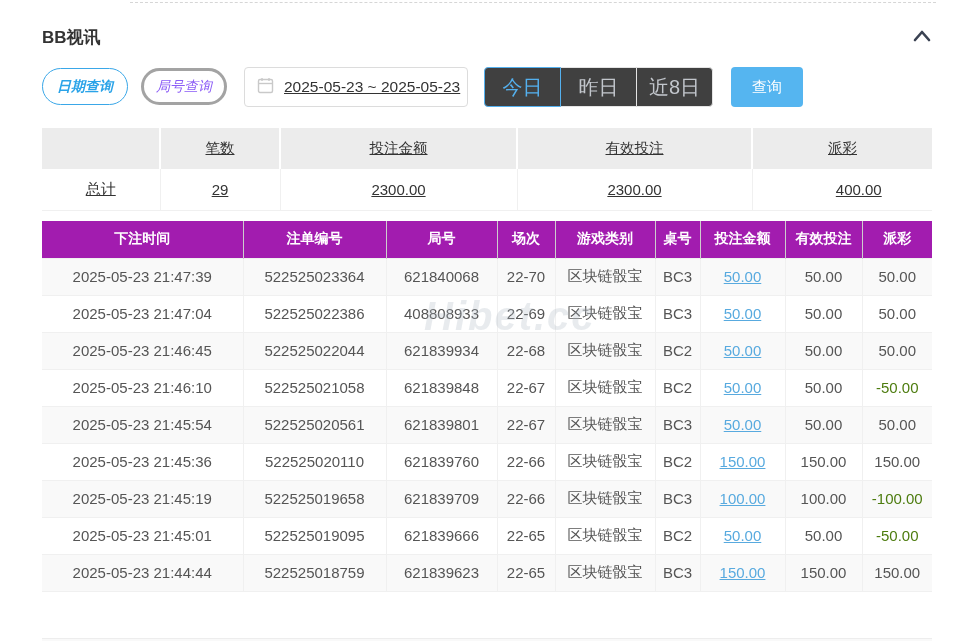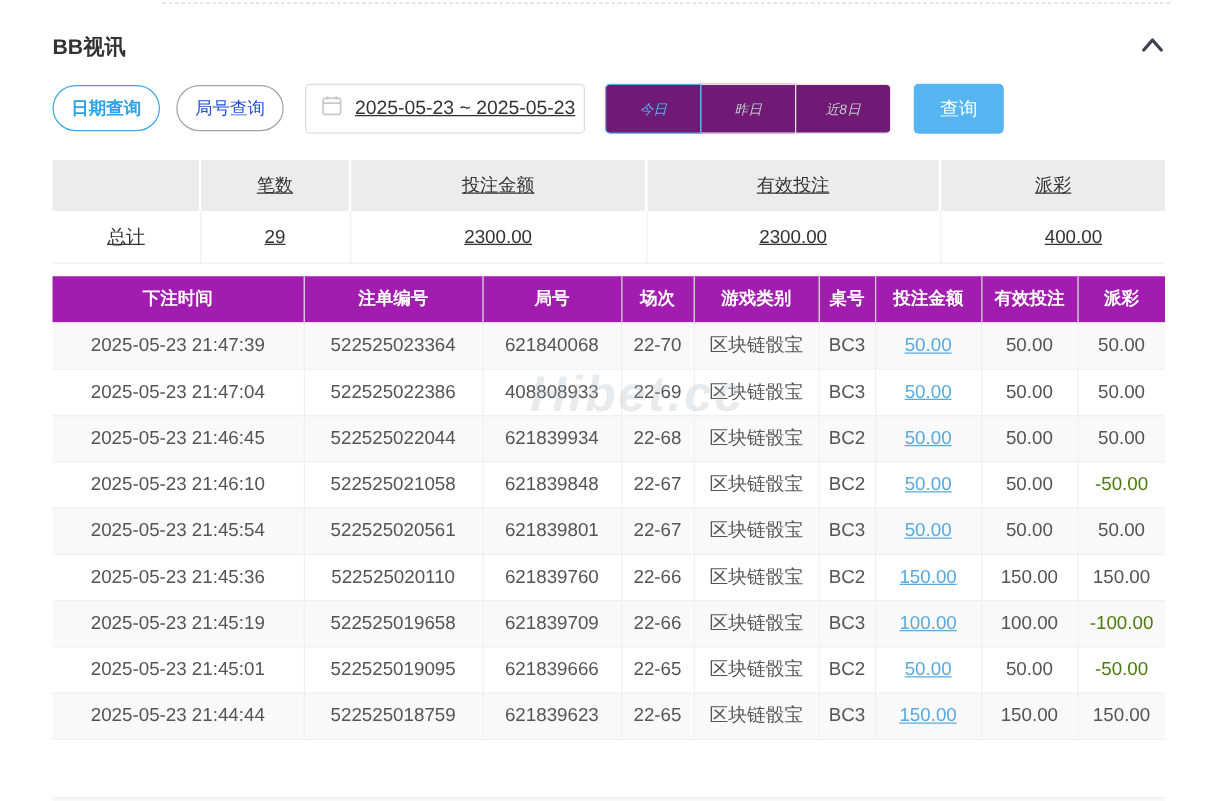--- a/index.html
+++ b/index.html
@@ -19,38 +19,38 @@
     position: absolute; left: 42px; top: 26px;
     font-size: 17px; font-weight: bold; color: #333;
   }
   .collapse-btn {
     position: absolute; left: 908px; top: 24px; width: 28px; height: 26px;
     background: none; border: none; cursor: pointer; padding: 0;
   }
   
   .pill-btn {
     position: absolute; top: 68px; height: 37px; width: 86px;
-    border-radius: 19px; background: #fff; font-size: 14px; cursor: pointer;
+    border-radius: 19px; background: #fff; font-size: 14px; cursor: pointer; font-style: italic;
   }
   .pill-btn.active { border: 1px solid #3aa7e8; color: #2aa3e8; font-weight: bold; }
-  .pill-btn.inactive { border: 1px solid #a3a3a3; color: #1d4ed8; }
+  .pill-btn.inactive { border: 3px solid #a3a3a3; color: #8b5cf6; }
   .btn-date-query { left: 42px; }
   .btn-round-query { left: 141px; }
   .date-range {
     position: absolute; left: 244px; top: 67px; width: 224px; height: 40px;
     border: 1px solid #dcdcdc; border-radius: 4px; background: #fff;
     display: flex; align-items: center; padding-left: 12px; cursor: pointer; text-decoration: underline;
   }
   .date-range .value { margin-left: 10px; font-size: 15.5px; color: #333; }
   .segmented {
     position: absolute; left: 484px; top: 67px; height: 40px; display: flex;
   }
   .segmented button {
-    width: 77px; height: 40px; background: #701a75; font-size: 11px;
-    border: 1px solid #e4e4e4; margin-left: -1px; cursor: pointer; color: #c2c6cc; font-style: italic;
+    width: 77px; height: 40px; background: #404040; font-size: 20px;
+    border: 1px solid #e4e4e4; margin-left: -1px; cursor: pointer; color: #c2c6cc;
   }
   .segmented button:first-child { margin-left: 0; border-radius: 4px 0 0 4px; }
   .segmented button:last-child { border-radius: 0 4px 4px 0; }
   .segmented button.active {
     border: 1px solid #54b0ee; color: #54b0ee; position: relative; z-index: 2;
   }
   .search-btn {
     position: absolute; left: 731px; top: 67px; width: 72px; height: 40px;
     background: #55b5f0; color: #fff; border: none; border-radius: 4px;
     font-size: 15px; cursor: pointer;

